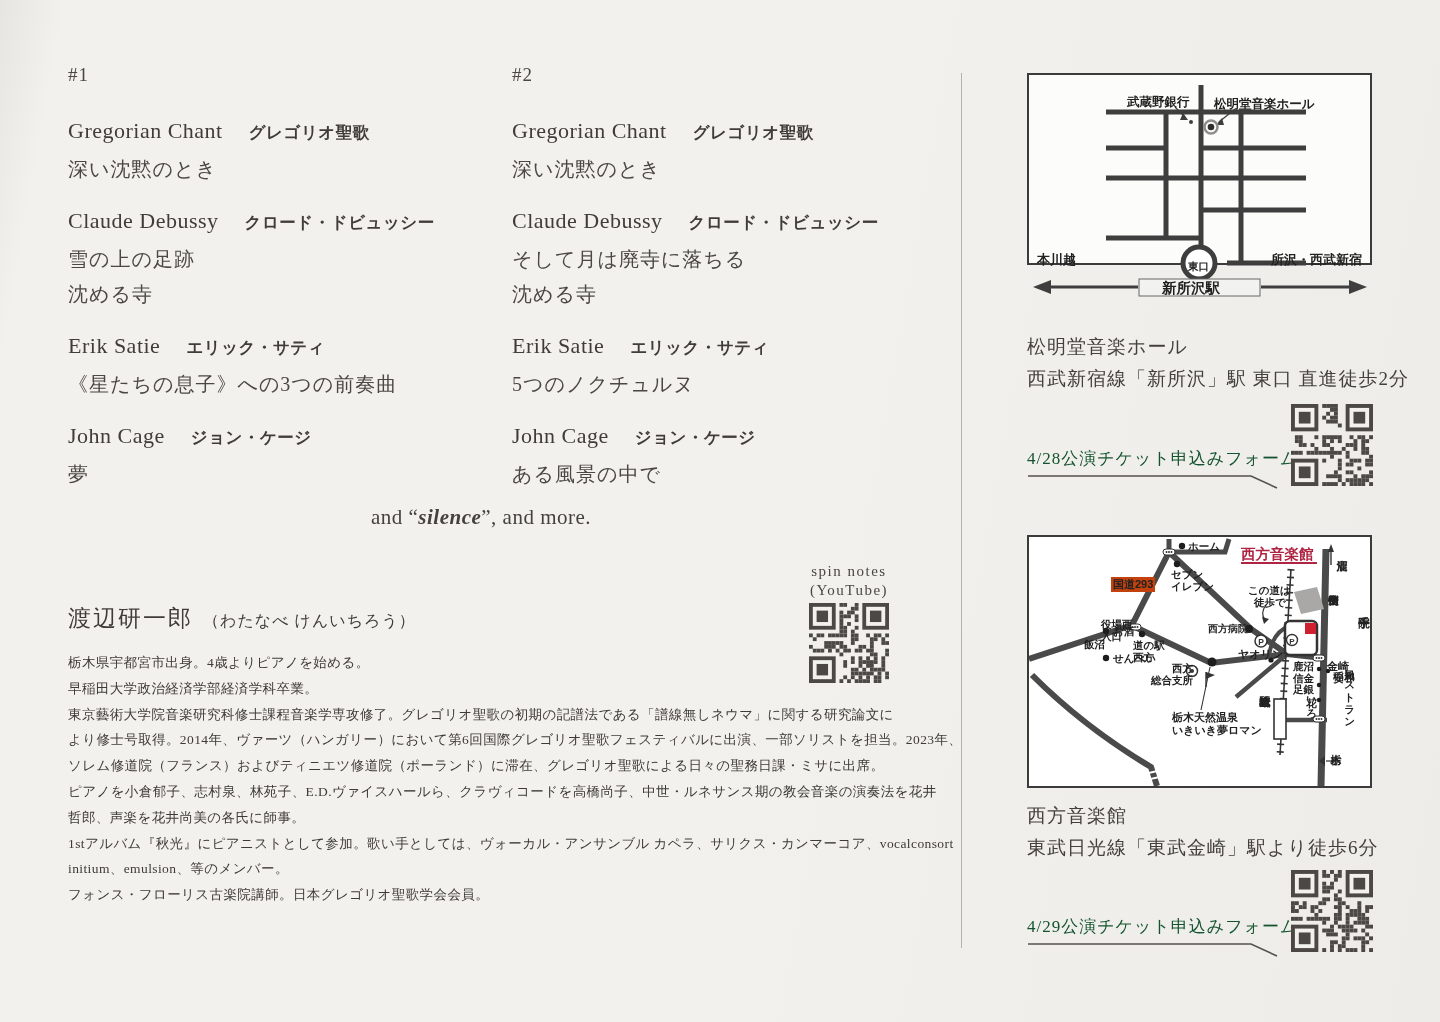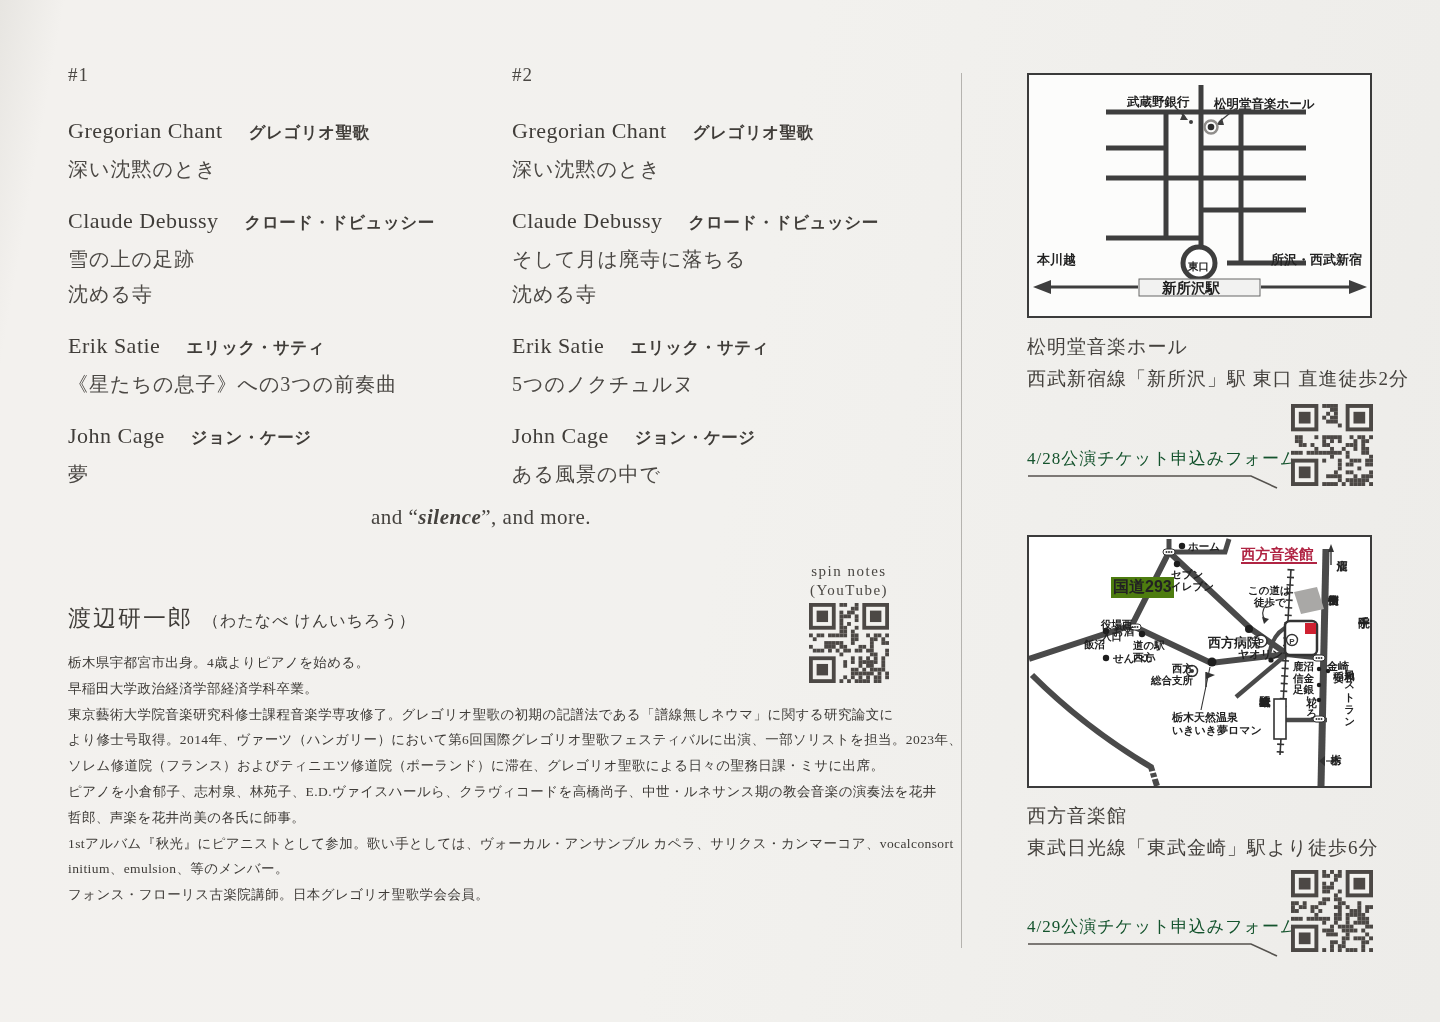--- a/index.html
+++ b/index.html
@@ -263,21 +263,21 @@
   <div>ソレム修道院（フランス）およびティニエツ修道院（ポーランド）に滞在、グレゴリオ聖歌による日々の聖務日課・ミサに出席。</div>
   <div>ピアノを小倉郁子、志村泉、林苑子、E.D.ヴァイスハールら、クラヴィコードを高橋尚子、中世・ルネサンス期の教会音楽の演奏法を花井</div>
   <div>哲郎、声楽を花井尚美の各氏に師事。</div>
   <div>1stアルバム『秋光』にピアニストとして参加。歌い手としては、ヴォーカル・アンサンブル カペラ、サリクス・カンマーコア、vocalconsort</div>
   <div>initium、emulsion、等のメンバー。</div>
   <div>フォンス・フローリス古楽院講師。日本グレゴリオ聖歌学会会員。</div>
 </div>
 
 <div class="abs vdivider"></div>
 
-<div class="abs mapbox" style="top:73px;height:245px">
+<div class="abs mapbox" style="top:73px;height:192px">
   <svg width="341" height="241" viewBox="0 0 341 241">
     <g stroke="#3e3e3e" stroke-width="5" fill="none">
       <path d="M77,37 H277"></path>
       <path d="M77,73 H137 M173,73 H277"></path>
       <path d="M77,103 H277"></path>
       <path d="M173,135 H277"></path>
       <path d="M77,163 H172"></path>
       <path d="M198,188 H277"></path>
       <path d="M137,37 V163"></path>
       <path d="M172,10 V172"></path>
@@ -538,23 +538,23 @@
       <span>信金</span>
       <span>足銀</span>
   </span>
   <span class="ml mlv" style="left:276px;top:152px;font-size:10.5px">花いろ</span>
   <span class="ml mlv" style="left:228px;top:150px;font-size:11px">東武金崎駅</span>
   <span class="ml mlv" style="left:299px;top:208px;font-size:11px">栃木</span>
   <span class="ml ml2" style="left:219px;top:48px;font-size:10.5px;line-height:11.5px">
     <span>この道は</span>
       <span style="padding-left:6px">徒歩で</span>
   </span>
-  <span class="ml" style="left:179px;top:97px;font-size:13px">西方病院</span>
+  <span class="ml" style="left:179px;top:85px;font-size:10px">西方病院</span>
   <span class="ml" style="left:209px;top:110px;font-size:11px">ヤオリン</span>
-  <span class="ml" style="left:82px;top:40px;font-size:16px;background:#4d7c0f;padding:0 2px">国道293</span>
+  <span class="ml" style="left:82px;top:40px;font-size:11px;background:#c2410c;padding:0 2px">国道293</span>
   <span class="ml ml2" style="left:142px;top:32px;font-size:10.5px;line-height:11.5px">
     <span>セブン</span>
       <span>イレブン</span>
   </span>
   <span class="ml" style="left:159px;top:3px;font-size:10.5px">ホーム</span>
   <span class="ml ml2" style="left:72px;top:82px;font-size:10.5px;line-height:11.5px">
     <span>役場西</span>
       <span>入口</span>
   </span>
   <span class="ml ml2" style="left:104px;top:103px;font-size:10.5px;line-height:11.5px">

